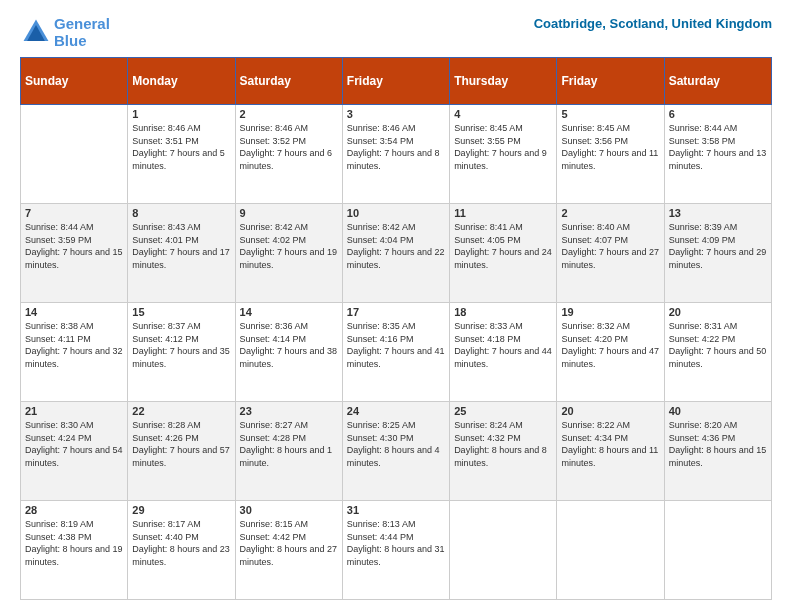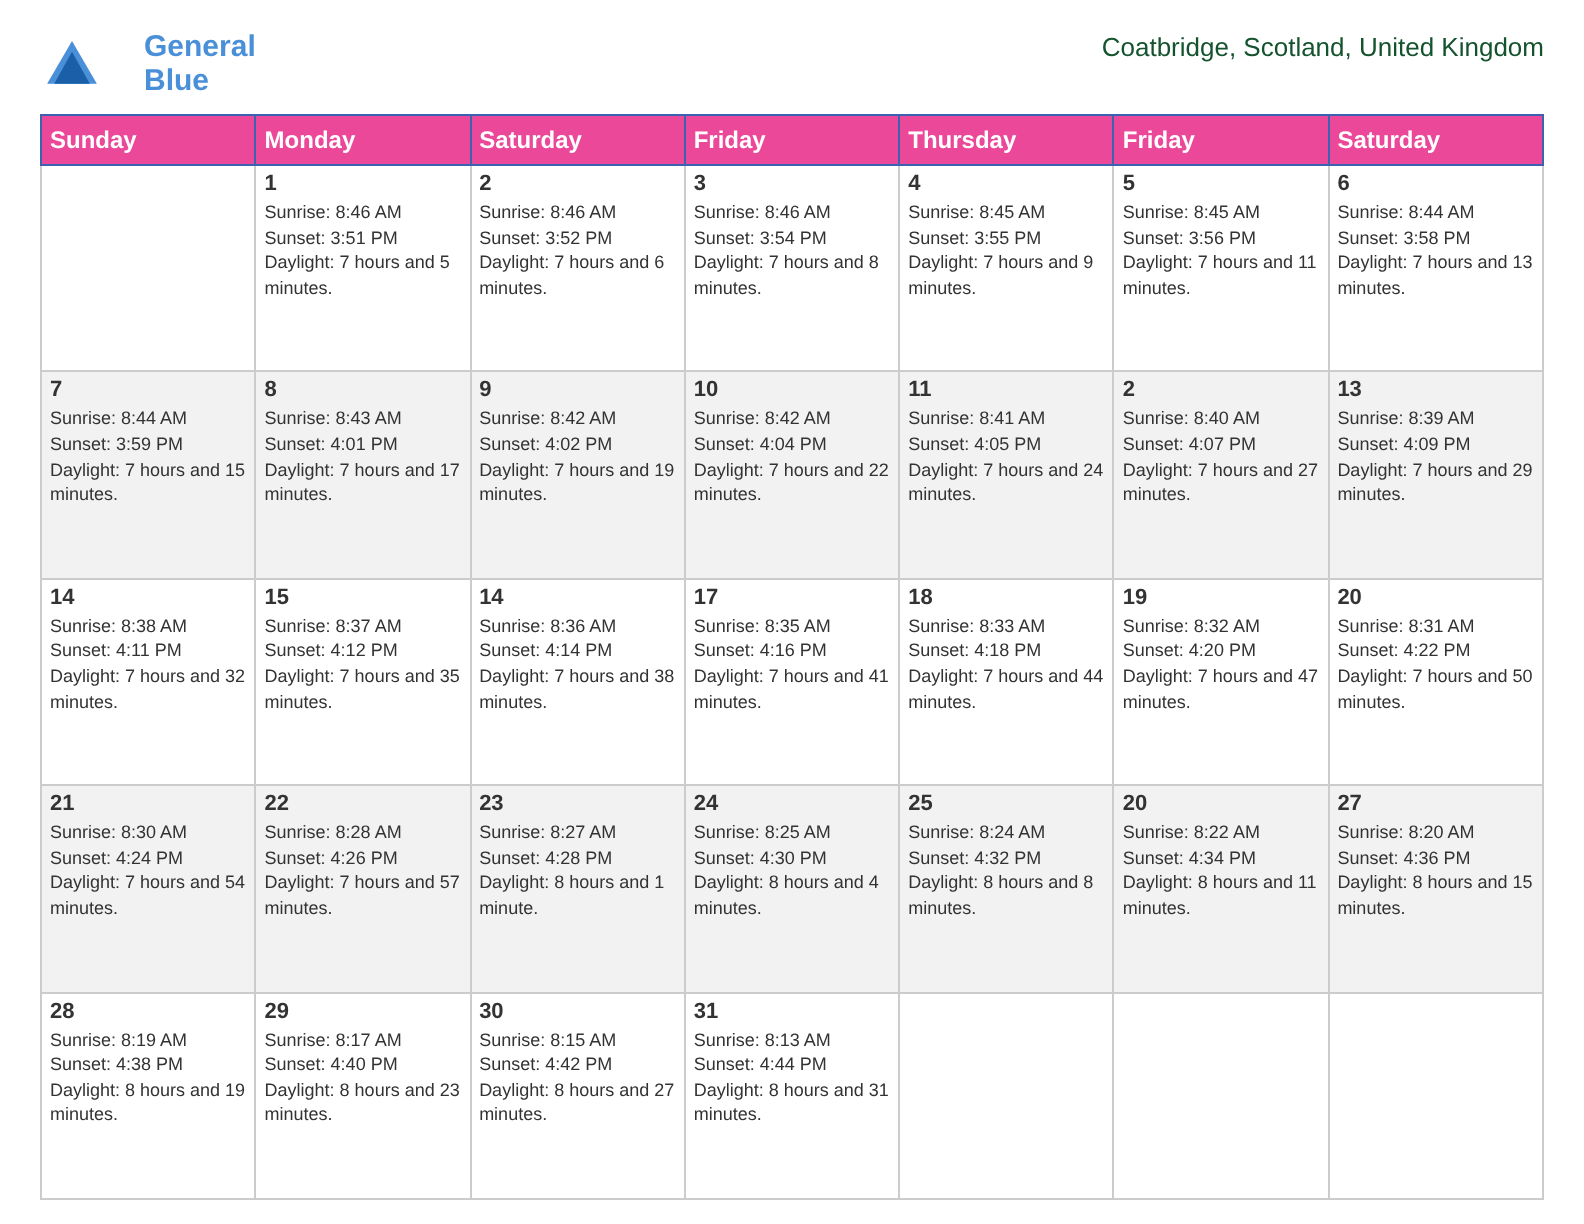--- a/index.html
+++ b/index.html
@@ -18,22 +18,22 @@
       flex-direction: column;
     }
     .header {
       display: flex;
       justify-content: space-between;
       align-items: flex-start;
       margin-bottom: 8px;
     }
     .logo {
       display: flex;
-      align-items: flex-end;
-      gap: 20px;
+      align-items: flex-start;
+      gap: 2px;
     }
     .logo-text {
       font-size: 15px;
       font-weight: bold;
       color: #333;
       line-height: 1.1;
     }
     .logo-text span {
       color: #4a90d9;
     }
@@ -44,33 +44,34 @@
     .title-block {
       text-align: right;
     }
     .month-title {
       font-size: 28px;
       font-weight: bold;
       color: #333;
     }
     .location {
       font-size: 13px;
-      color: #14532d;
+      color: #0369a1;
+      font-weight: bold;
     }
     .calendar-table {
       width: 100%;
       border-collapse: collapse;
       flex: 1;
     }
     .calendar-table th {
-      background-color: #ec4899;
+      background-color: #c2410c;
       color: #fff;
       font-size: 12px;
       font-weight: bold;
-      padding: 5px 4px;
+      padding: 16px 4px;
       text-align: left;
       border: 1px solid #3a62b0;
     }
     .calendar-table td {
       border: 1px solid #ccc;
       vertical-align: top;
       padding: 3px 4px;
       font-size: 9.5px;
       color: #333;
       width: calc(100% / 7);
@@ -233,21 +234,21 @@
           </td>
           <td>
             <span class="day-number">25</span>
             <div class="day-info">Sunrise: 8:24 AM<br>Sunset: 4:32 PM<br>Daylight: 8 hours and 8 minutes.</div>
           </td>
           <td>
             <span class="day-number">20</span>
             <div class="day-info">Sunrise: 8:22 AM<br>Sunset: 4:34 PM<br>Daylight: 8 hours and 11 minutes.</div>
           </td>
           <td>
-            <span class="day-number">27</span>
+            <span class="day-number">40</span>
             <div class="day-info">Sunrise: 8:20 AM<br>Sunset: 4:36 PM<br>Daylight: 8 hours and 15 minutes.</div>
           </td>
         </tr>
         <tr class="row-odd">
           <td>
             <span class="day-number">28</span>
             <div class="day-info">Sunrise: 8:19 AM<br>Sunset: 4:38 PM<br>Daylight: 8 hours and 19 minutes.</div>
           </td>
           <td>
             <span class="day-number">29</span>

